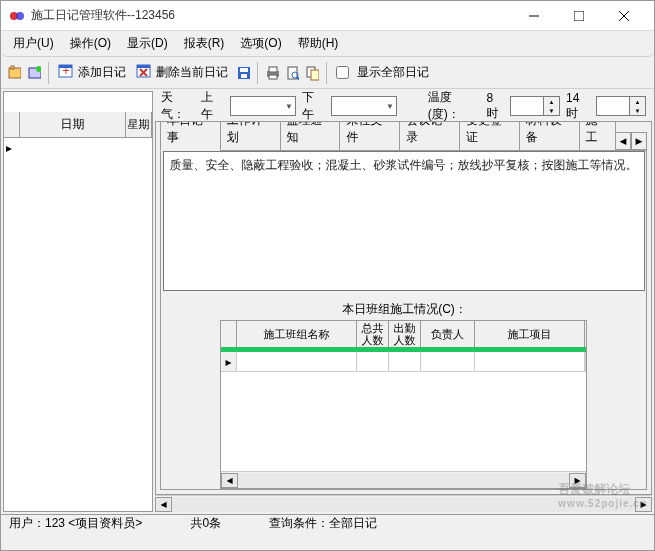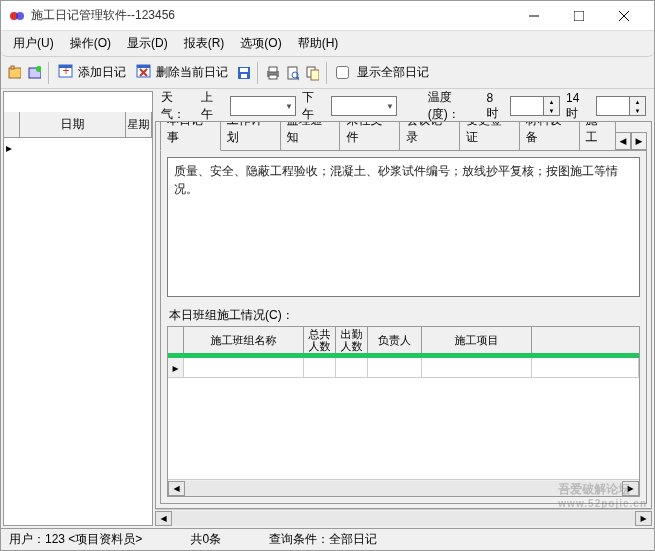--- a/index.html
+++ b/index.html
@@ -33,33 +33,33 @@
 .weatherbar .spin { display: flex; align-items: center; }
 .weatherbar .spin input { width: 34px; height: 20px; border: 1px solid #7a7a7a; padding: 0 2px; text-align: right; }
 .weatherbar .spin .ud { width: 16px; height: 20px; border: 1px solid #7a7a7a; border-left: none; display: flex; flex-direction: column; background: #f0f0f0; }
 .weatherbar .spin .ud span { flex: 1; font-size: 6px; display: flex; align-items: center; justify-content: center; cursor: default; }
 .contentbox { flex: 1; border: 1px solid #999; background: #f0f0f0; display: flex; flex-direction: column; padding: 4px; overflow: hidden; }
 .tabs { height: 24px; display: flex; align-items: flex-end; position: relative; }
 .tabs .tab { padding: 4px 6px; border: 1px solid #999; border-bottom: none; background: #f0f0f0; margin-right: -1px; cursor: default; font-size: 12px; }
 .tabs .tab.active { background: #f0f0f0; position: relative; z-index: 2; border-bottom: 1px solid #f0f0f0; margin-bottom: -1px; }
 .tabs .nav { margin-left: auto; display: flex; }
 .tabs .nav span { width: 16px; height: 18px; border: 1px solid #999; display: flex; align-items: center; justify-content: center; font-size: 9px; cursor: default; background: #f0f0f0; }
-.tabpane { flex: 1; border: 1px solid #999; background: #f0f0f0; padding: 6px; display: flex; flex-direction: column; overflow: hidden; }
+.tabpane { flex: 1; border: 1px solid #999; background: #f0f0f0; display: flex; flex-direction: column; overflow: hidden; align-items: center; }
 .memo { height: 140px; border: 1px solid #7a7a7a; background: #fff; padding: 4px 6px; overflow: auto; line-height: 18px; color: #222; }
 .sectlbl { margin-top: 10px; margin-bottom: 2px; padding-left: 2px; }
 .subgrid { flex: 1; border: 1px solid #999; background: #fff; display: flex; flex-direction: column; overflow: hidden; }
 .subgrid-head { display: flex; background: #f0f0f0; border-bottom: 5px solid #22c55e; }
 .subgrid-head .c { border-right: 1px solid #999; display: flex; align-items: center; justify-content: center; height: 26px; font-size: 11px; line-height: 12px; text-align: center; padding: 0 2px; }
 .subgrid-body { flex: 1; position: relative; background: #fff; }
 .subgrid-body .row { display: flex; height: 20px; border-bottom: 1px solid #ccc; }
 .subgrid-body .c { border-right: 1px solid #ccc; }
 .hscroll { height: 17px; background: #f0f0f0; border-top: 1px solid #ccc; display: flex; align-items: center; }
 .hscroll .sbtn { width: 17px; height: 15px; border: 1px solid #999; background: #e8e8e8; font-size: 8px; display: flex; align-items: center; justify-content: center; }
 .hscroll .track { flex: 1; height: 15px; background: #e8e8e8; }
-.statusbar { height: 22px; background: #f0f0f0; border-top: 1px solid #999; display: flex; align-items: center; padding: 0 4px; gap: 40px; }
+.statusbar { height: 36px; background: #f0f0f0; border-top: 1px solid #999; display: flex; align-items: flex-start; padding: 0 4px; gap: 40px; }
 .statusbar .cell { padding: 0 4px; }
 .watermark { position: absolute; right: 8px; bottom: 42px; color: rgba(100,100,100,.35); font-size: 14px; font-weight: bold; pointer-events: none; }
 .watermark .sub { font-size: 10px; display: block; text-align: right; letter-spacing: 1px; }
 </style>
 </head>
 <body>
 
 <div class="titlebar">
   <span class="icon">
     <svg width="16" height="16">

